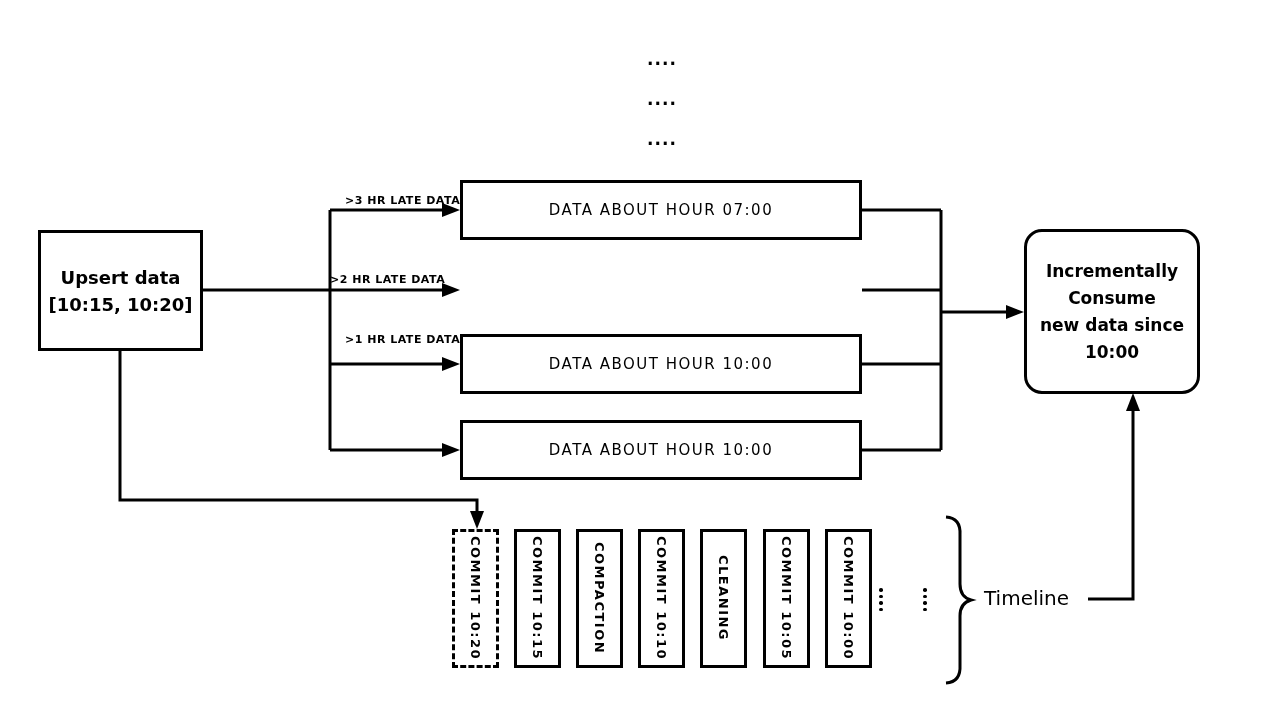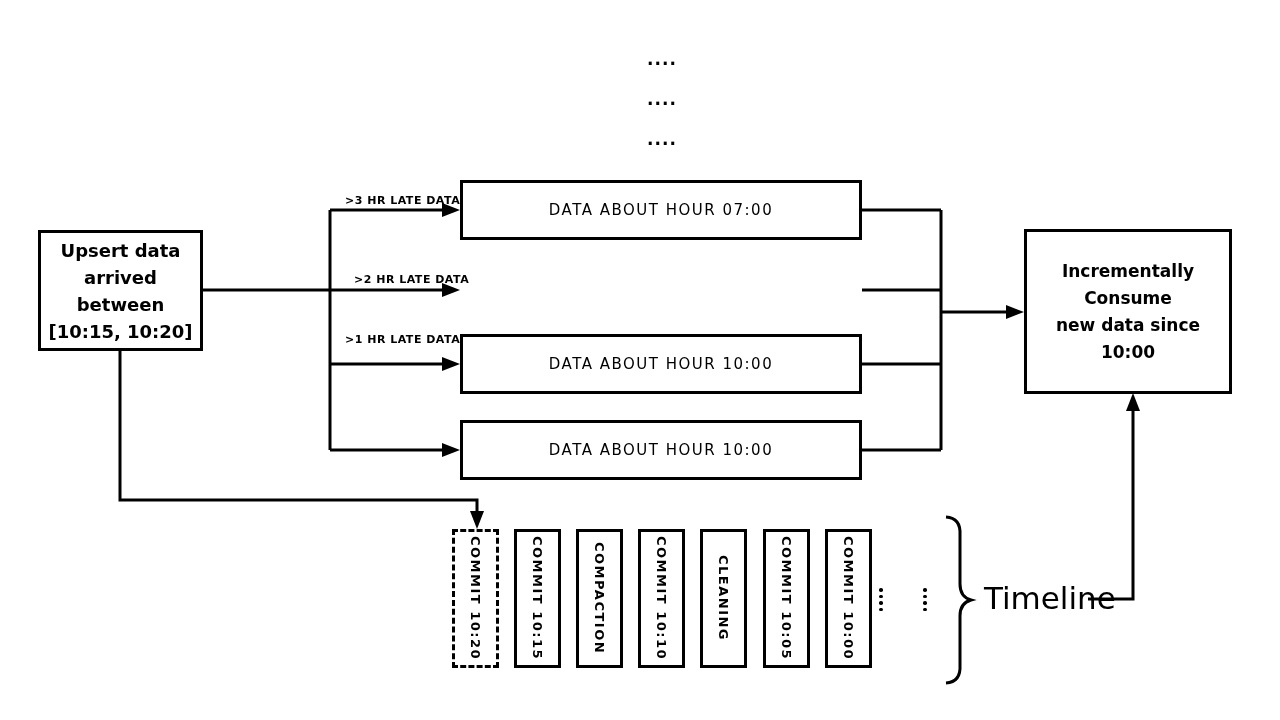--- a/index.html
+++ b/index.html
@@ -13,41 +13,41 @@
   .overlay polygon { fill:var(--ink); stroke:none; }
 
   .box {
     position:absolute; border:3px solid var(--ink); background:var(--paper);
     display:flex; flex-direction:column; align-items:center; justify-content:center;
     text-align:center;
     font-weight:bold;
   }
   .upsert { left:38px; top:230px; width:165px; height:121px; font-size:18px; line-height:27px; }
   .hour   { left:460px; width:402px; height:60px; font-weight:normal; font-size:15px; letter-spacing:1.5px; }
-  .consume{ left:1024px; top:229px; width:208px; height:165px; font-size:17px; line-height:27px; }
+  .consume{ left:1024px; top:229px; width:176px; height:165px; font-size:17px; line-height:27px;border-radius:18px; }
 
   .late-label {
     position:absolute; font-size:11px; font-weight:bold; letter-spacing:.5px; white-space:nowrap;
   }
   .cdots {
     position:absolute; left:638px; width:48px; height:18px; text-align:center;
     font-size:17px; font-weight:900; letter-spacing:1px; line-height:18px;
   }
   .tbox {
     position:absolute; top:529px; width:47px; height:139px; border:3px solid var(--ink);
     background:var(--paper); display:flex; align-items:center; justify-content:center;
   }
   .tbox.dashed { border-style:dashed; }
   .vtext {
     writing-mode:vertical-rl; white-space:nowrap;
     font-weight:bold; font-size:13px; letter-spacing:1.5px;
   }
   .vdots { position:absolute; top:588px; display:flex; flex-direction:column; gap:3px; }
   .vdots i { display:block; width:3.5px; height:3.5px; border-radius:50%; background:var(--ink); }
-  .timeline-label { position:absolute; left:984px; top:583px; font-size:31px; line-height:30px; white-space:nowrap; }
+  .timeline-label { position:absolute; left:984px; top:583px; font-size:20px; line-height:30px; white-space:nowrap; }
 </style>
 </head>
 <body>
 
 <div class="canvas">
 
   <svg class="overlay" viewBox="0 0 1280 720">
     <g>
       <path d="M203,290 H330"></path>
       <path d="M330,210 V450"></path>
@@ -79,26 +79,25 @@
     </g>
     <path d="M946,517 Q961,518 960,535 L960,584 Q960,597 971,600 Q960,603 960,616 L960,665 Q961,682 946,683"></path>
   </svg>
 
   <div class="cdots" style="top:50px">....</div>
   <div class="cdots" style="top:90px">....</div>
   <div class="cdots" style="top:130px">....</div>
 
   <div class="box upsert">
     <div>Upsert data</div>
-    <div>arrived between</div>
     <div>[10:15, 10:20]</div>
   </div>
 
   <div class="late-label" style="left:345px; top:194px">&gt;3 HR LATE DATA</div>
-  <div class="late-label" style="left:354px; top:273px">&gt;2 HR LATE DATA</div>
+  <div class="late-label" style="left:330px; top:273px">&gt;2 HR LATE DATA</div>
   <div class="late-label" style="left:345px; top:333px">&gt;1 HR LATE DATA</div>
 
   <div class="box hour" style="top:180px">
     <span>DATA ABOUT HOUR 07:00</span>
   </div>
   <div class="box hour" style="top:334px">
     <span>DATA ABOUT HOUR 10:00</span>
   </div>
   <div class="box hour" style="top:420px">
     <span>DATA ABOUT HOUR 10:00</span>

